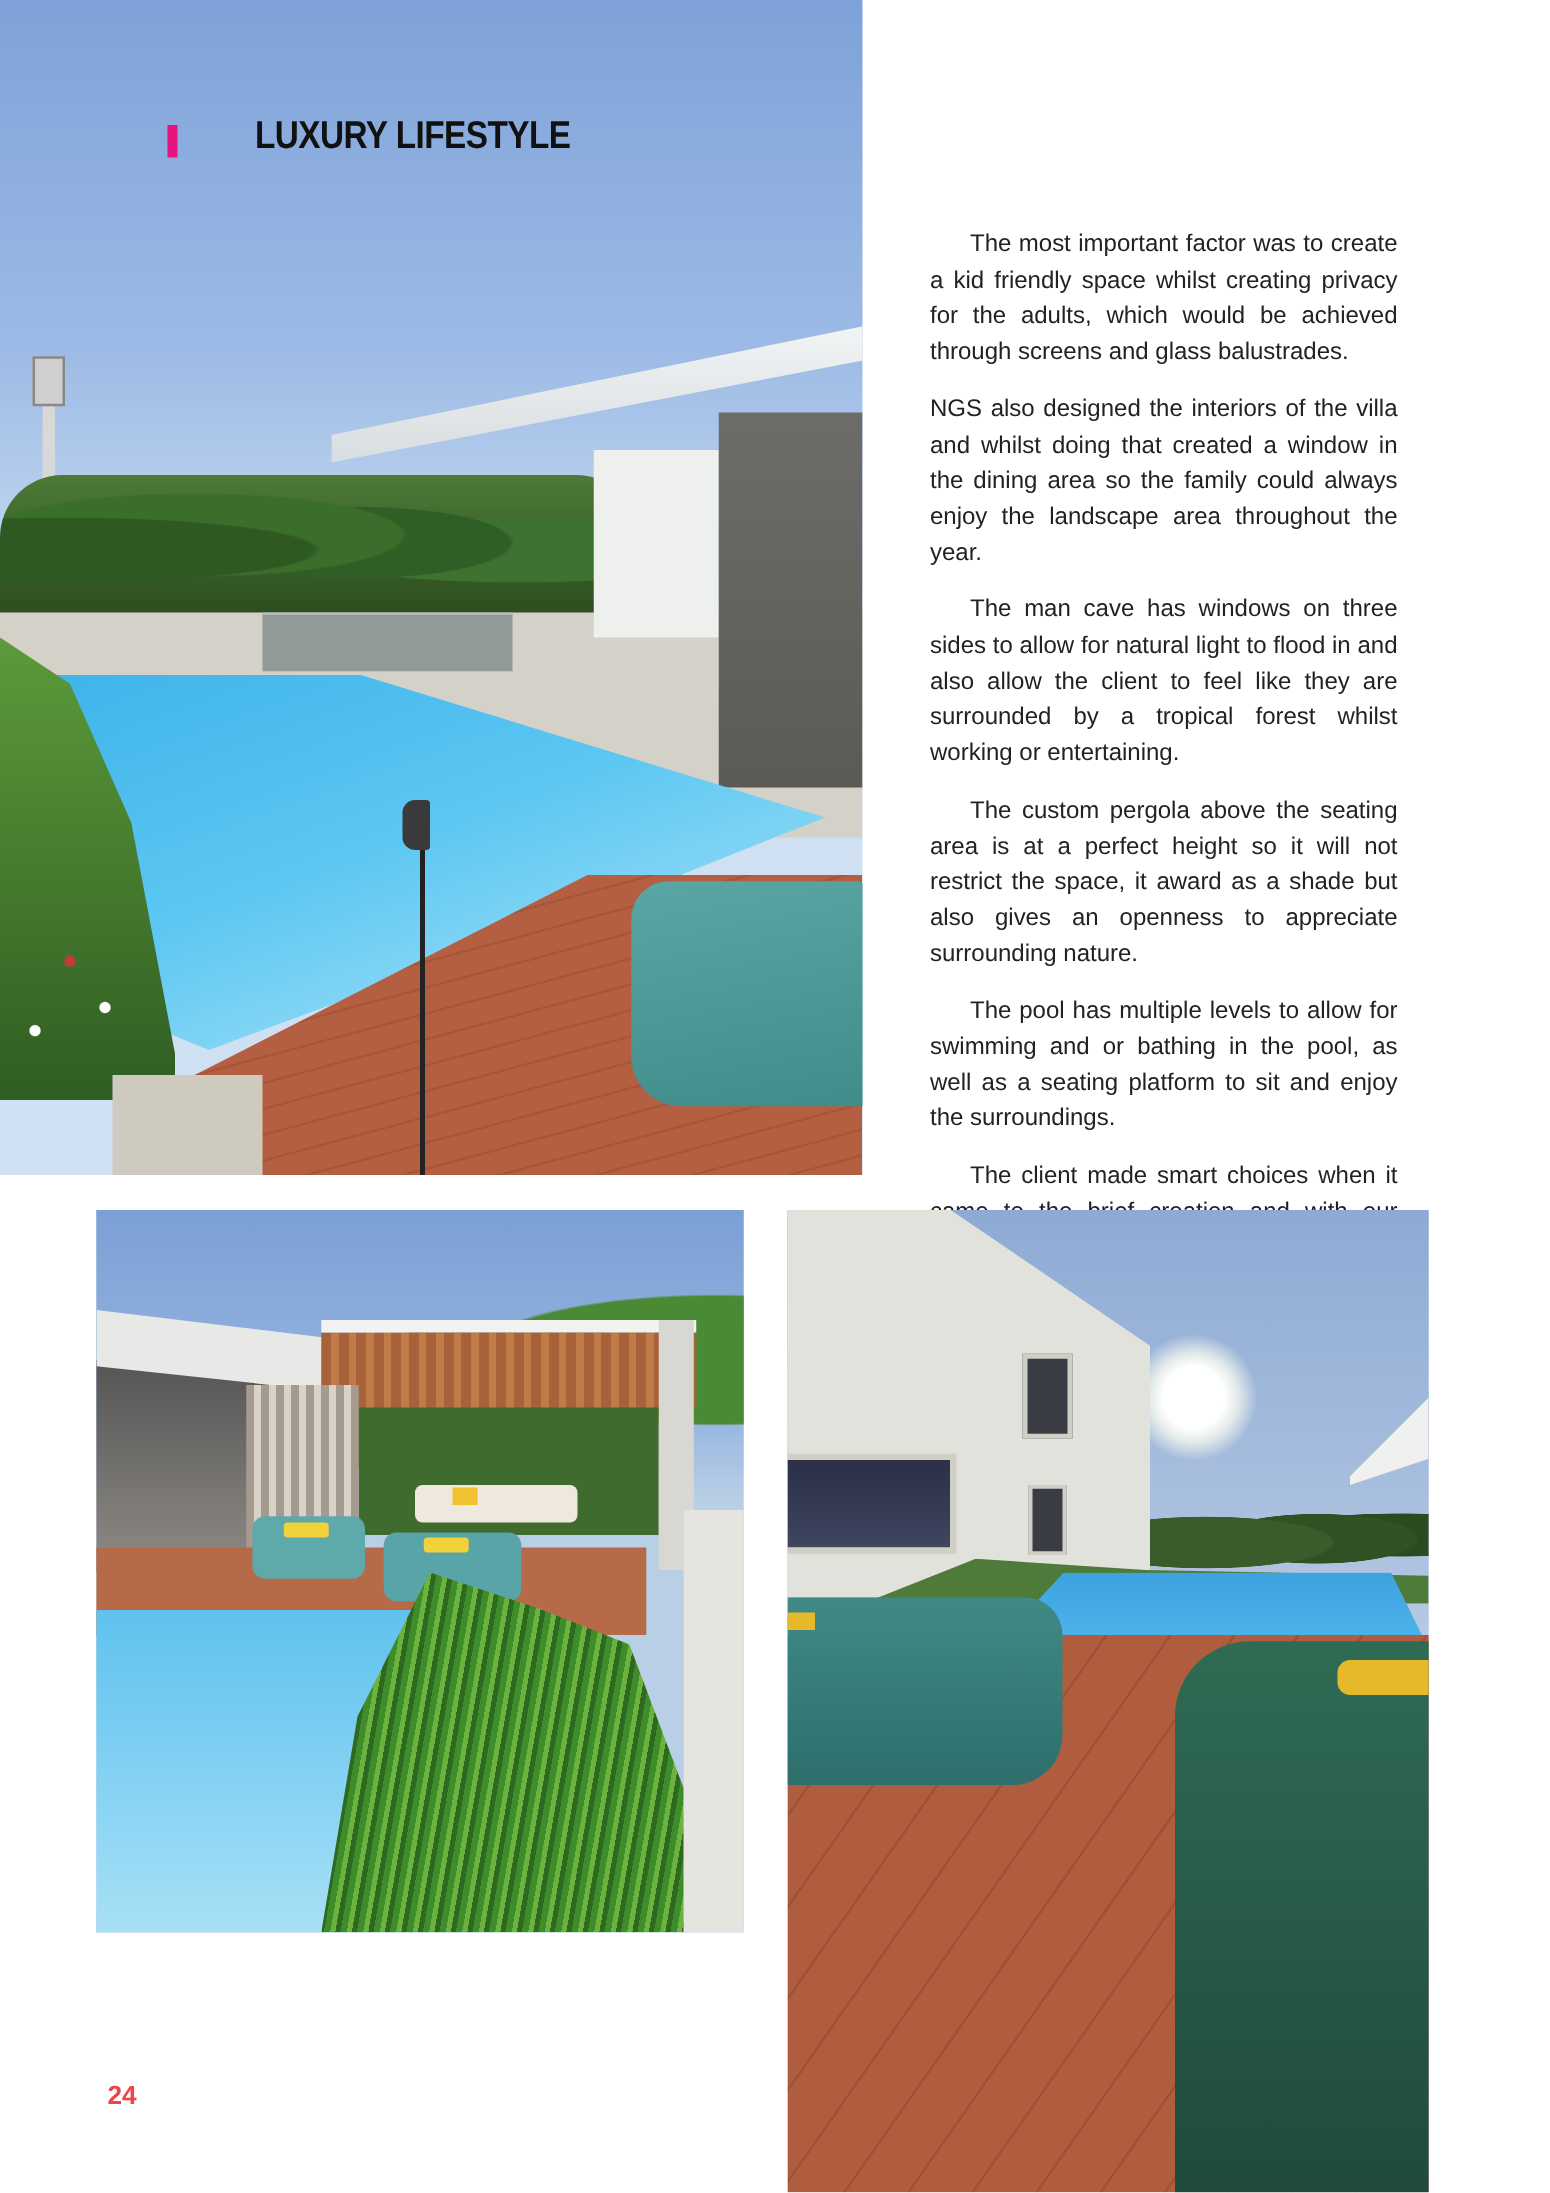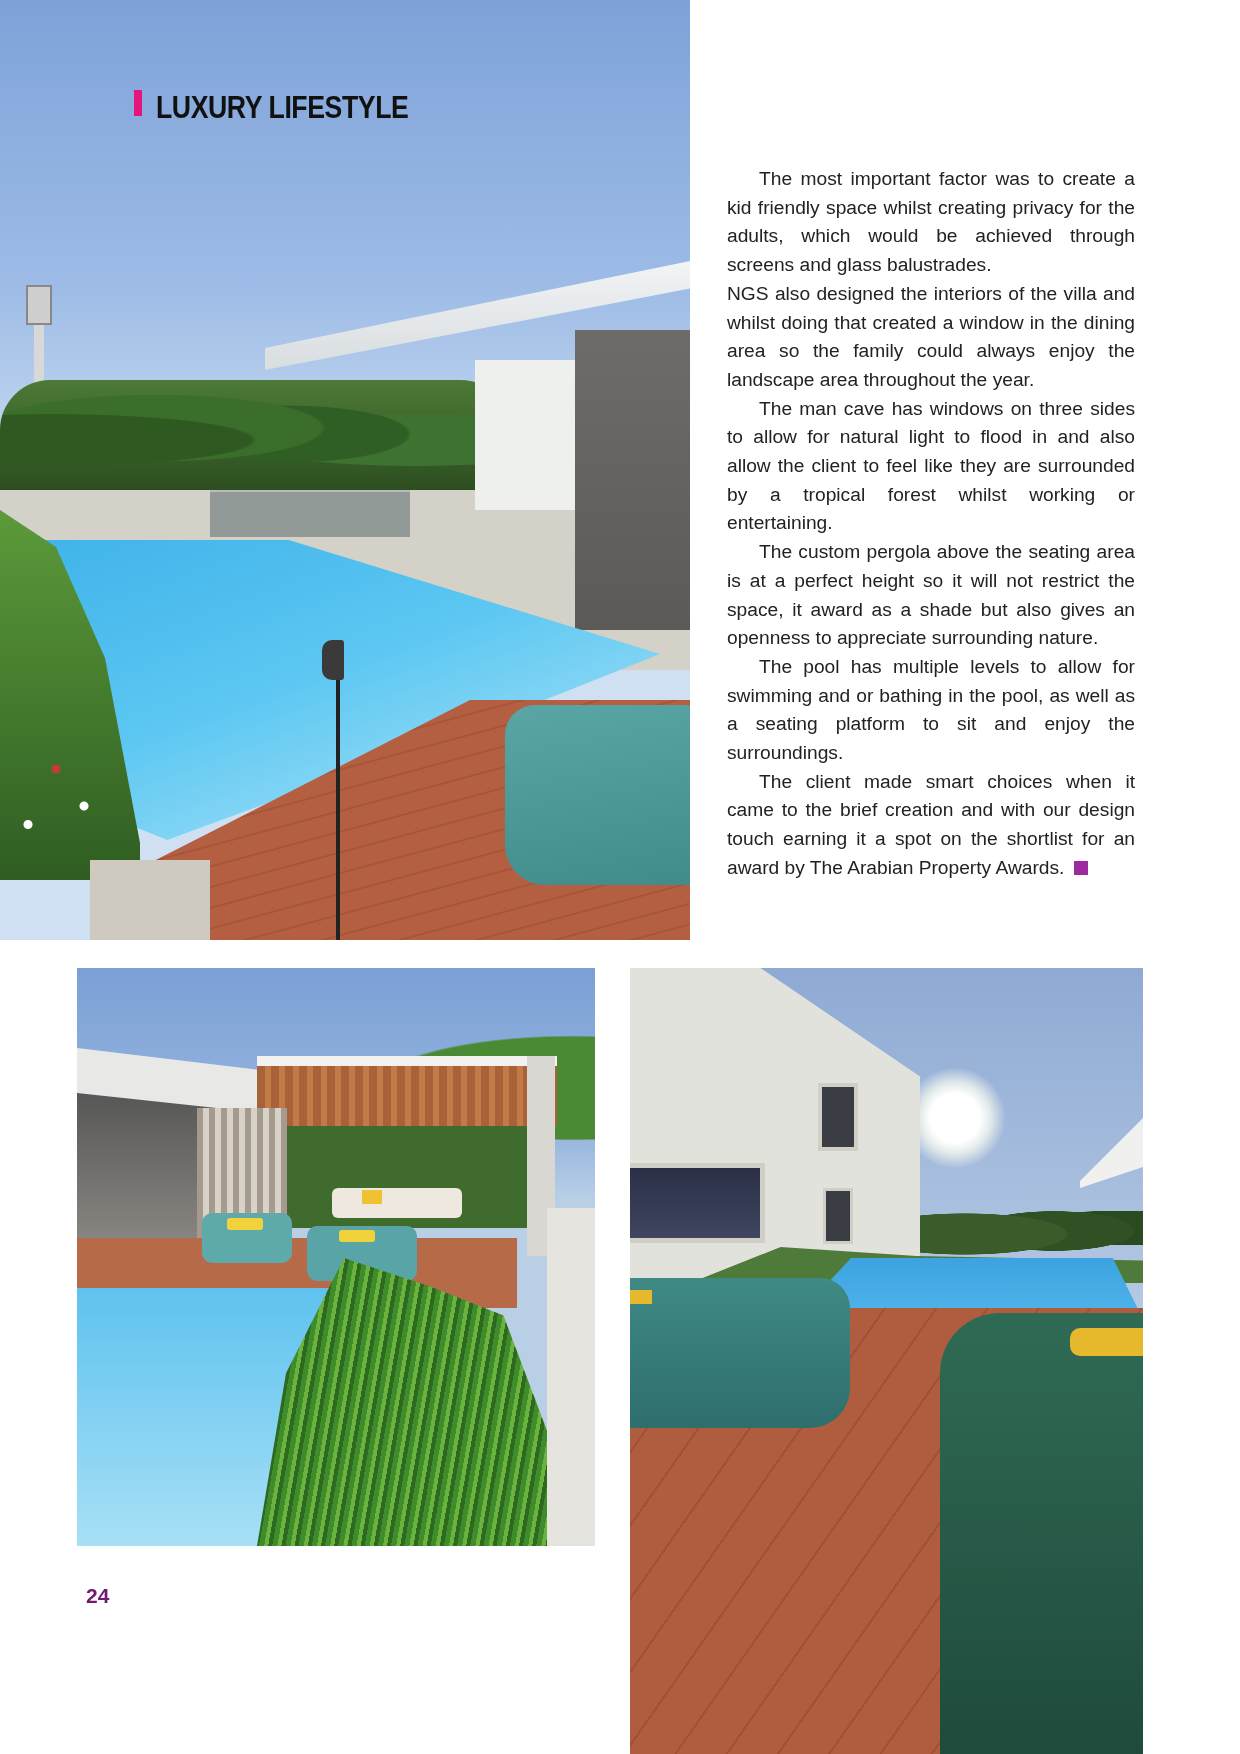--- a/index.html
+++ b/index.html
@@ -42,30 +42,30 @@
     background: radial-gradient(circle at 40% 70%, #c23a3a 0 4px, transparent 5px),
                 radial-gradient(circle at 60% 80%, #ffffff 0 4px, transparent 5px),
                 radial-gradient(circle at 20% 85%, #ffffff 0 4px, transparent 5px),
                 linear-gradient(180deg, #5c9a3a 0%, #2f5d22 100%);
     clip-path: polygon(0 0, 40% 10%, 75% 40%, 100% 90%, 100% 100%, 0 100%); }
   .pt-glass-post { position: absolute; left: 336px; top: 640px; width: 4px; height: 300px; background: #222; }
   .pt-glass-clamp { position: absolute; left: 322px; top: 640px; width: 22px; height: 40px; background: #3a3a3a; border-radius: 10px 3px 3px 10px; }
   .pt-coping { position: absolute; left: 90px; top: 860px; width: 120px; height: 80px; background: #cfcac0; }
 
   
-  .section-header { position: absolute; left: 134px; top: 90px; height: 36px; display: flex; align-items: flex-start; }
+  .section-header { position: absolute; left: 134px; top: 90px; height: 36px; display: flex; align-items: flex-end; gap: 48px; }
   .section-bar { width: 8px; height: 26px; background: #e6157d; margin-right: 14px; }
   .section-title { font-family: "Liberation Sans", sans-serif; font-weight: 700; font-size: 31px;
     color: #111; letter-spacing: -0.5px; transform: scaleX(0.86); transform-origin: left center; white-space: nowrap; }
 
   
   .article { position: absolute; left: 727px; top: 165px; width: 408px;
     font-family: "Liberation Sans", sans-serif; font-size: 19.2px; line-height: 28.7px; color: #222;
     text-align: justify; }
-  .article p { margin: 0; }
+  .article p { margin: 17px; }
   .article p.indent { text-indent: 32px; }
   .end-mark { display: inline-block; width: 14px; height: 14px; background: #9b2aa0; margin-left: 10px; vertical-align: -1px; }
 
   
   #photo-bl { left: 77px; top: 968px; width: 518px; height: 578px;
     background: linear-gradient(180deg, #7ba0d6 0%, #9ab8e0 30%, #b8cfe6 40%); }
   .bl-trees { position: absolute; left: 40px; top: 40px; width: 480px; height: 200px;
     background: radial-gradient(ellipse at 20% 60%, #3e7a2c 0 30%, transparent 31%),
                 radial-gradient(ellipse at 60% 50%, #2e6a24 0 35%, transparent 36%),
                 radial-gradient(ellipse at 95% 40%, #4a8a34 0 30%, transparent 31%); }
@@ -116,22 +116,22 @@
   .br-deck { position: absolute; left: 0; top: 340px; width: 513px; height: 446px;
     background: repeating-linear-gradient(125deg, #b05c3e 0 40px, #a05034 40px 42px); }
   .br-pouf-left { position: absolute; left: 0; top: 310px; width: 220px; height: 150px;
     background: linear-gradient(180deg, #3f8a85 0%, #2e6e6c 100%); border-radius: 0 30px 40px 0; }
   .br-pouf-right { position: absolute; left: 310px; top: 345px; width: 203px; height: 441px;
     background: linear-gradient(180deg, #2f6b54 0%, #1f4a3c 100%); border-radius: 60px 0 0 0; }
   .br-pillow { position: absolute; left: 440px; top: 360px; width: 73px; height: 28px; background: #e6b92c; border-radius: 10px 0 0 10px; }
   .br-pillow-left { position: absolute; left: 0; top: 322px; width: 22px; height: 14px; background: #e6b92c; }
 
   
-  .page-number { position: absolute; left: 86px; top: 1584px; font-family: "Liberation Sans", sans-serif;
-    font-weight: 700; font-size: 21px; color: #701a75; }
+  .page-number { position: absolute; left: 86px; top: 1665px; font-family: "Liberation Sans", sans-serif;
+    font-weight: 700; font-size: 21px; color: #ef4444; }
 </style>
 </head>
 <body>
 
 <div class="photo" id="photo-top">
   <div class="pt-tower"></div>
   <div class="pt-tower-head"></div>
   <div class="pt-trees"></div>
   <div class="pt-deck-back"></div>
   <div class="pt-rail"></div>

